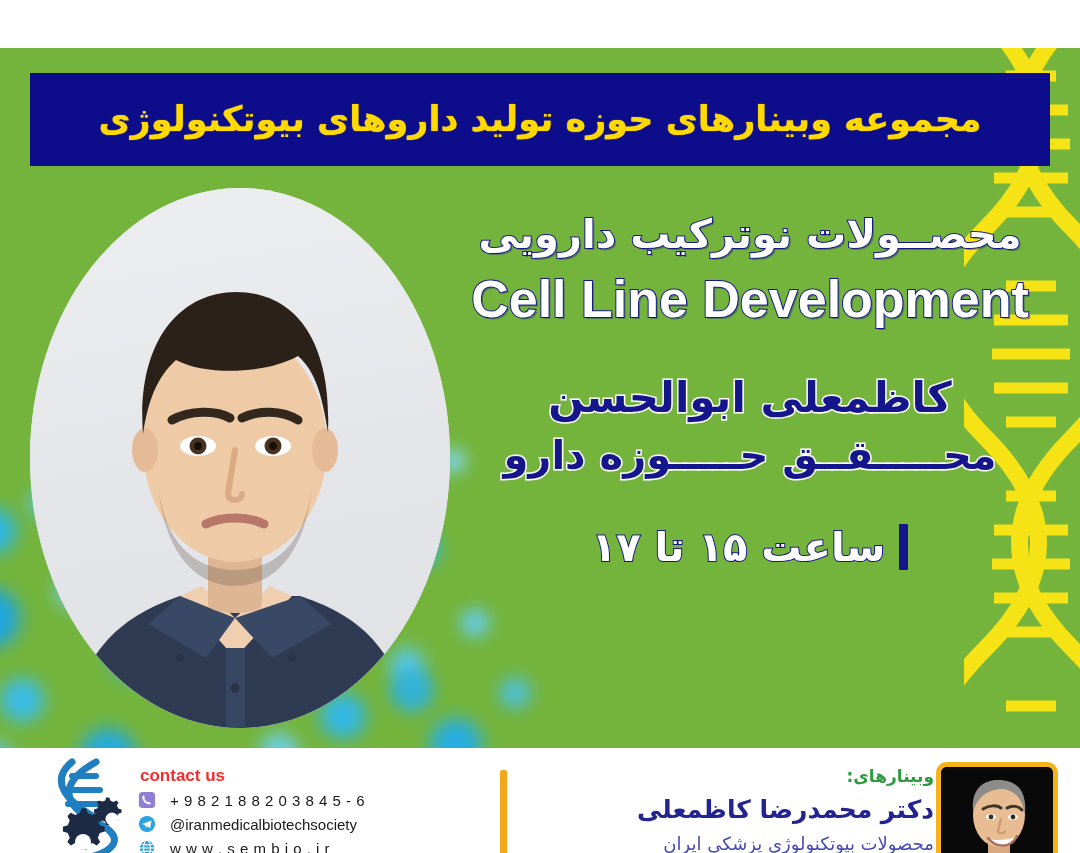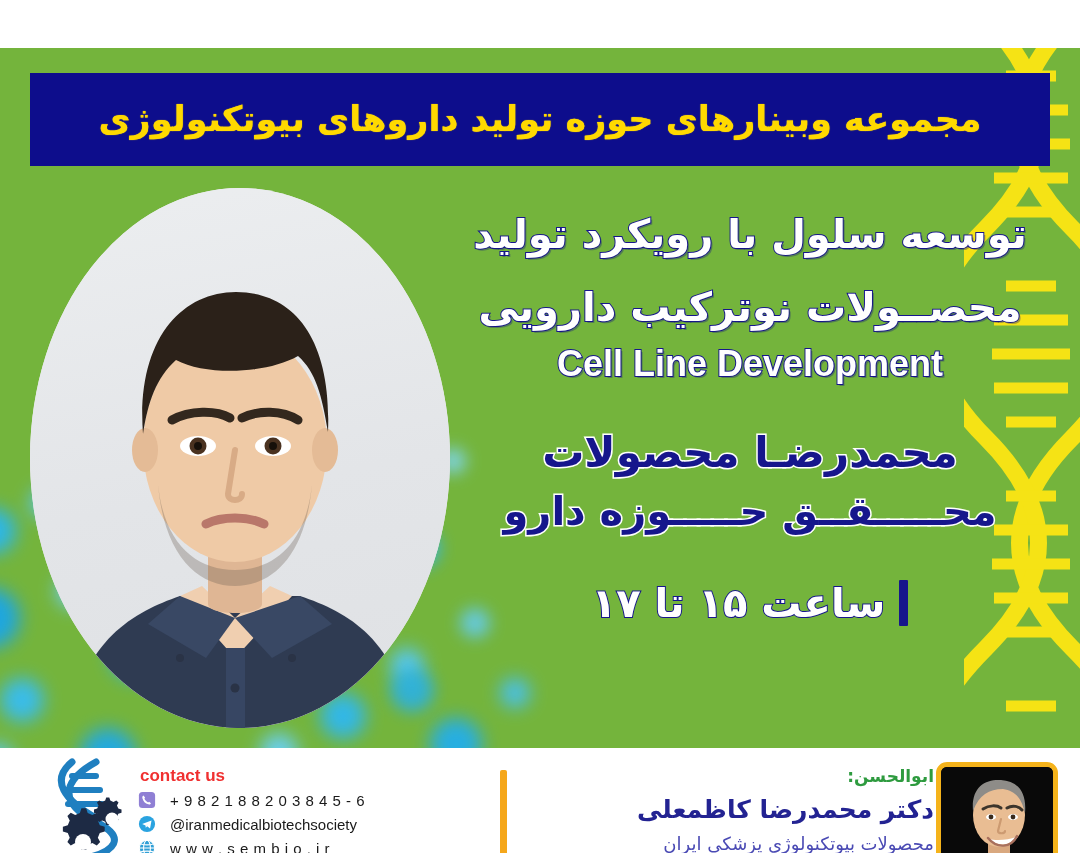--- a/index.html
+++ b/index.html
@@ -76,21 +76,21 @@
     color:#ffffff;
     font-size:40px;font-weight:bold;line-height:1.32;
     margin:20px 0 0 0;
     -webkit-text-stroke:2px #16168c;
     paint-order:stroke fill;
     text-shadow:2px 2px 0 rgba(20,20,130,.35);
   }
   .talk-title-en{
     color:#ffffff;
     font-family:"Liberation Sans",sans-serif;
-    font-size:36px;font-weight:bold;line-height:1.1;
+    font-size:52px;font-weight:bold;line-height:1.1;
     margin:10px 0 0 0;direction:ltr;
     -webkit-text-stroke:2px #16168c;
     paint-order:stroke fill;
     text-shadow:2px 2px 0 rgba(20,20,130,.35);
   }
   .speaker-name{
     color:#16168c;
     font-size:42px;font-weight:bold;line-height:1.25;
     margin:44px 0 0 0;
     -webkit-text-stroke:3px #ffffff;
@@ -267,25 +267,24 @@
           <path d="M205,262 L198,306 C198,314 212,314 212,306" stroke="#d8ab86" stroke-width="6" fill="none" stroke-linecap="round"></path>
 
           <path d="M176,336 C192,328 218,328 234,336" stroke="#b9776a" stroke-width="9" fill="none" stroke-linecap="round"></path>
 
           <path d="M128,296 C134,368 168,398 205,398 C242,398 276,368 282,296 C276,356 244,382 205,382 C166,382 134,356 128,296 Z" fill="#6d6053" opacity=".32"></path>
         </svg>
       </div>
     </div>
 
     <div class="content">
-      <div class="talk-title">توسعه سلول با رویکرد تولید</div>
       <div class="talk-title">محصــولات نوترکیب دارویی</div>
       <div class="talk-title-en">Cell Line Development</div>
 
-      <div class="speaker-name">محمدرضـا محصولات</div>
+      <div class="speaker-name">کاظمعلی ابوالحسن</div>
       <div class="speaker-role">محـــــقــق حـــــوزه دارو</div>
 
       <div class="when-row">
         <span class="when-sep"></span>
         <span class="when-time">ساعت ۱۵ تا ۱۷</span>
       </div>
     </div>
   </div>
 
   <div class="footer">
@@ -343,21 +342,21 @@
             <path d="M3.1,14.6 C5.3,13.1 14.7,13.1 16.9,14.6"></path>
           </g>
         </svg>
         <span class="txt">w w w . s e m b i o . i r</span>
       </div>
     </div>
 
     <div class="divider"></div>
 
     <div class="secretary">
-      <div class="sec-label">ابوالحسن:</div>
+      <div class="sec-label">وبینارهای:</div>
       <div class="sec-name">دکتر محمدرضا کاظمعلی</div>
       <div class="sec-desc">محصولات بیوتکنولوژی پزشکی ایران</div>
     </div>
 
     <div class="sec-photo">
       <svg viewBox="0 0 112 126">
         <rect x="0" y="0" width="112" height="126" fill="#090909"></rect>
 
         <path d="M10,126 C14,100 30,92 44,88 L78,88 C94,93 106,102 108,126 Z" fill="#2a3040"></path>
 

